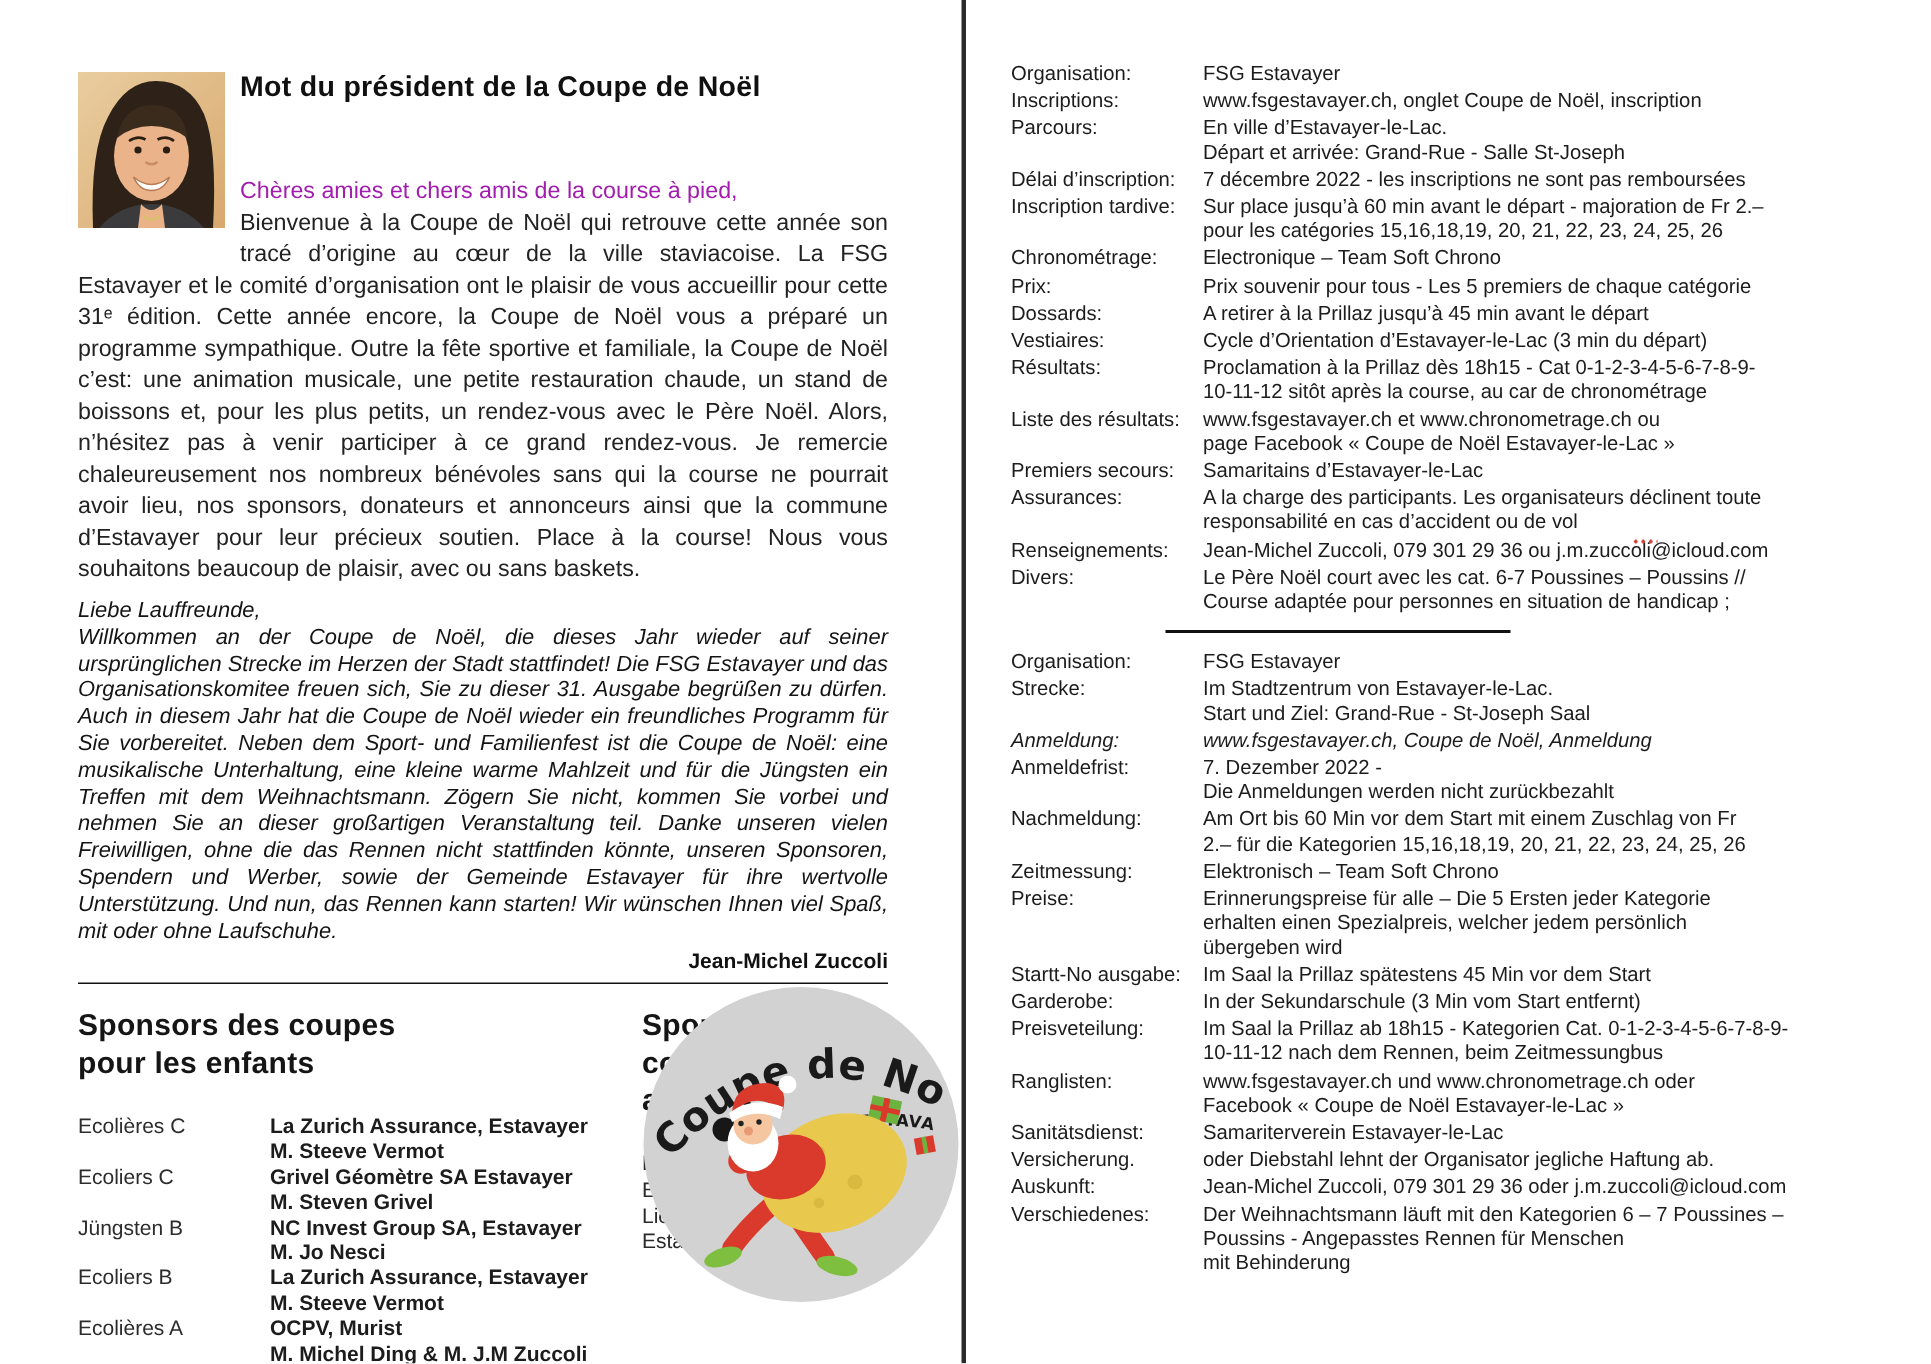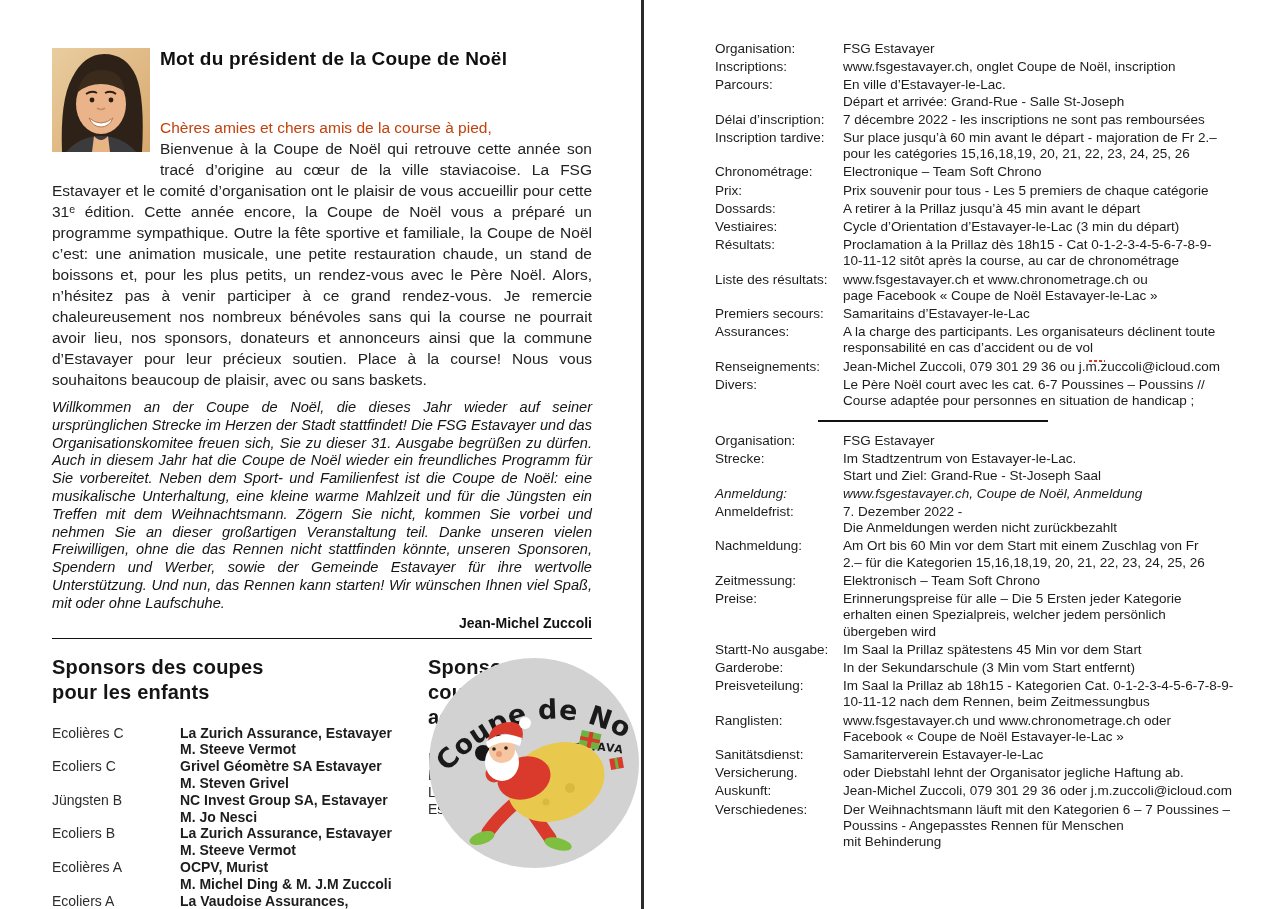--- a/index.html
+++ b/index.html
@@ -4,21 +4,21 @@
 <style>
   * { margin:0; padding:0; box-sizing:border-box; }
   html,body { background:#ffffff; }
   body { font-family:"Liberation Sans", sans-serif; color:#1b1b1b; }
   .spread { position:relative; width:1287px; height:909px; background:#ffffff; overflow:hidden; }
 
   
   .page-left { position:absolute; left:0; top:0; width:642px; height:909px; padding:48px 50px 0 52px; }
   .photo { float:left; width:98px; height:104px; margin:0 10px 18px 0; }
   .article-title { font-size:19px; font-weight:bold; color:#101010; letter-spacing:0.2px; margin-bottom:4px; }
-  .fr-intro { font-size:15.5px; line-height:21px; color:#c2410c;margin-top:47px; }
+  .fr-intro { font-size:15.5px; line-height:21px; color:#a21caf;margin-top:47px; }
   .fr-body { font-size:15.5px; line-height:21px; color:#222; text-align:justify; }
   .de-block { margin-top:9px; font-style:italic; font-size:14.6px; line-height:17.8px; color:#141414; text-align:justify; }
   .signature { margin-top:2px; text-align:right; font-weight:bold; font-size:14px; color:#111; }
   .rule-left { border:none; border-top:1.5px solid #111; margin-top:7px; }
 
   .sponsors { display:flex; margin-top:16px; }
   .sp-left { width:376px; }
   .sp-right { width:164px; }
   .sp-title { font-size:20px; font-weight:bold; line-height:25px; color:#151515; white-space:pre-line; letter-spacing:0.2px; }
   .sp-list { margin-top:20px; }
@@ -26,21 +26,21 @@
   .sp-cat { width:88px; flex-shrink:0; color:#2c2c2c; }
   .sp-names { font-weight:bold; color:#1c1c1c; }
   .ad-list { margin-top:20px; font-size:14px; line-height:17.2px; color:#2a2a2a; }
 
   .logo { position:absolute; left:428px; top:656px; width:212px; height:214px; }
 
   
   .divider { position:absolute; left:641px; top:0; width:3px; height:909px; background:#2b2b2b; }
 
   
-  .page-right { position:absolute; left:645px; top:0; width:642px; height:909px; padding:41px 24px 0 70px; }
+  .page-right { position:absolute; left:645px; top:0; width:642px; height:909px; padding:41px 24px 0 29px; }
   .info-block { }
   .info-row { display:flex; margin-bottom:2px; }
   .info-row.italic { font-style:italic; }
   .info-label { width:128px; flex-shrink:0; font-size:13.5px; line-height:16.2px; color:#1c1c1c; }
   .info-value { font-size:13.5px; line-height:16.2px; color:#1c1c1c; }
   .info-value div { white-space:nowrap; }
   .rule-short { border:none; border-top:2px solid #111; width:230px; margin:11px 0 11px 103px; }
   .spell-dots { position:absolute; left:443px; top:359px; width:17px; height:4px;
                 background-image:radial-gradient(circle, #d23b2f 1.2px, transparent 1.3px);
                 background-size:5px 4px; background-repeat:repeat-x; }
@@ -75,20 +75,21 @@
           <path d="M42,88 q7,8 14,0 l2,16 l-18,0 Z" fill="#e9b287"></path>
           <path d="M44,96 q5,5 10,0" stroke="#d9c26a" stroke-width="1.6" fill="none"></path>
         </svg>
       </div>
       <h1 class="article-title">Mot du président de la Coupe de Noël</h1>
       <div class="fr-intro">Chères amies et chers amis de la course à pied,</div>
       <div class="fr-body">Bienvenue à la Coupe de Noël qui retrouve cette année son tracé d’origine au cœur de la ville staviacoise. La FSG Estavayer et le comité d’organisation ont le plaisir de vous accueillir pour cette 31ᵉ édition. Cette année encore, la Coupe de Noël vous a préparé un programme sympathique. Outre la fête sportive et familiale, la Coupe de Noël c’est: une animation musicale, une petite restauration chaude, un stand de boissons et, pour les plus petits, un rendez-vous avec le Père Noël. Alors, n’hésitez pas à venir participer à ce grand rendez-vous. Je remercie chaleureusement nos nombreux bénévoles sans qui la course ne pourrait avoir lieu, nos sponsors, donateurs et annonceurs ainsi que la commune d’Estavayer pour leur précieux soutien. Place à la course! Nous vous souhaitons beaucoup de plaisir, avec ou sans baskets.</div>
     </div>
 
     <div class="de-block">
+      <div>Liebe Lauffreunde,</div>
       <div>Willkommen an der Coupe de Noël, die dieses Jahr wieder auf seiner ursprünglichen Strecke im Herzen der Stadt stattfindet! Die FSG Estavayer und das Organisationskomitee freuen sich, Sie zu dieser 31. Ausgabe begrüßen zu dürfen. Auch in diesem Jahr hat die Coupe de Noël wieder ein freundliches Programm für Sie vorbereitet. Neben dem Sport- und Familienfest ist die Coupe de Noël: eine musikalische Unterhaltung, eine kleine warme Mahlzeit und für die Jüngsten ein Treffen mit dem Weihnachtsmann. Zögern Sie nicht, kommen Sie vorbei und nehmen Sie an dieser großartigen Veranstaltung teil. Danke unseren vielen Freiwilligen, ohne die das Rennen nicht stattfinden könnte, unseren Sponsoren, Spendern und Werber, sowie der Gemeinde Estavayer für ihre wertvolle Unterstützung. Und nun, das Rennen kann starten! Wir wünschen Ihnen viel Spaß, mit oder ohne Laufschuhe.</div>
     </div>
 
     <div class="signature">Jean-Michel Zuccoli</div>
 
     <hr class="rule-left">
 
     <div class="sponsors">
       <div class="sp-left">
         <h2 class="sp-title">Sponsors des coupes

